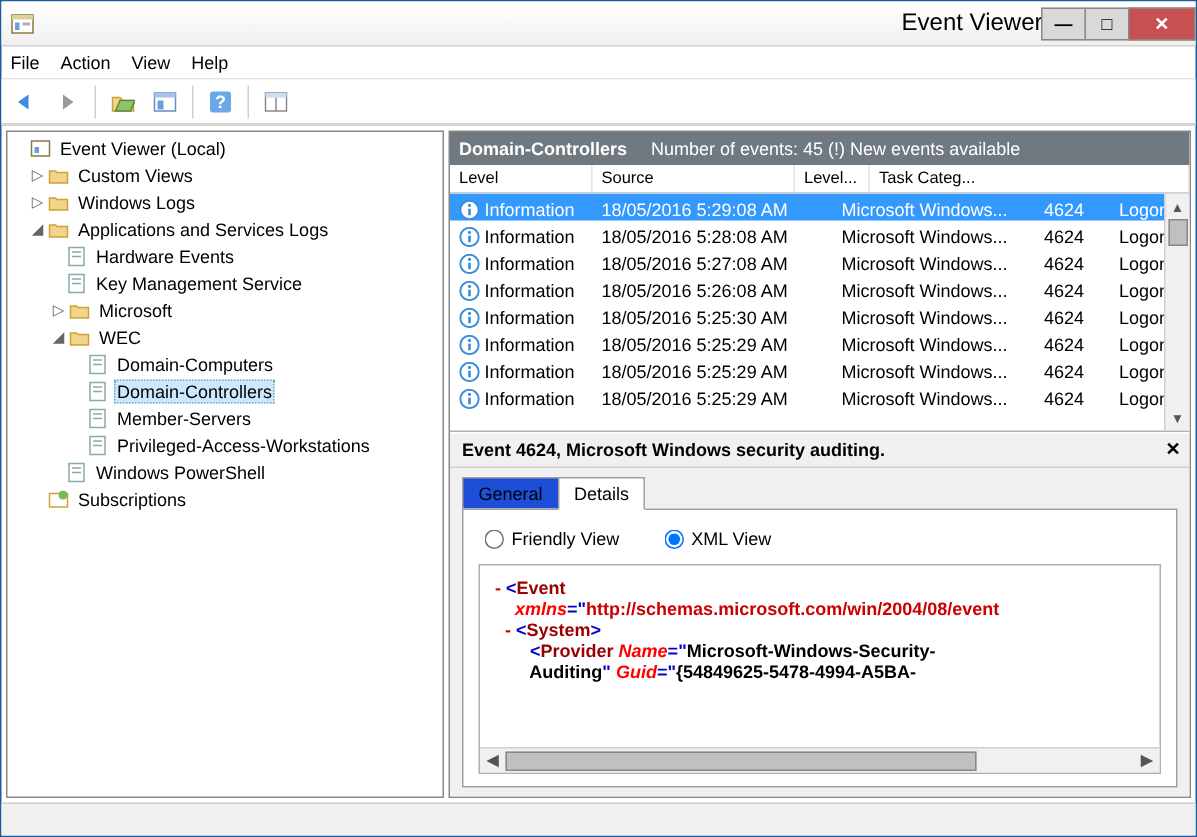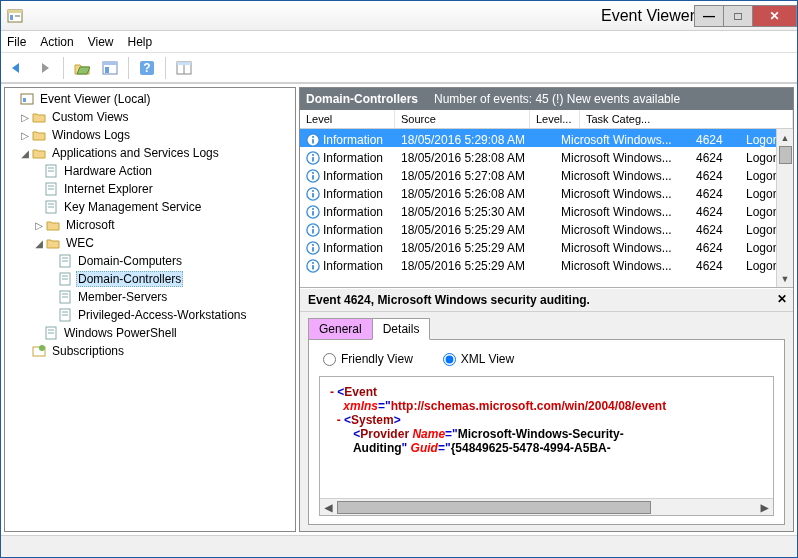--- a/index.html
+++ b/index.html
@@ -33,21 +33,21 @@
 .tr { display:flex; height:18px; align-items:flex-end;}
 .tr.sel { background:#3399ff; color:#fff;}
 .td { padding:0 6px; overflow:hidden; text-overflow:ellipsis; white-space:nowrap; display:flex; align-items:center; gap:3px;}
 .vscroll { position:absolute; right:0; top:0; bottom:0; width:17px; background:#f0f0f0; border-left:1px solid #d0d0d0; display:flex; flex-direction:column; align-items:center;}
 .vscroll .arr{height:17px;width:100%;display:flex;align-items:center;justify-content:center;color:#555;font-size:9px;}
 .vscroll .thumb{flex:0 0 18px;width:13px;background:#c0c0c0;border:1px solid #888;margin-top:0;}
 .detailhdr { height:24px; background:#f0f0f0; border-top:1px solid #fff; border-bottom:1px solid #d0d0d0; display:flex; align-items:center; padding:0 8px; font-weight:bold; position:relative;}
 .detailhdr .xbtn{position:absolute;right:6px;top:3px;font-weight:bold;cursor:default;}
 .detailbody { flex:1; background:#f0f0f0; padding:6px 8px; display:flex; flex-direction:column; overflow:hidden;}
 .tabs { display:flex; margin-bottom:-1px;}
-.tab { padding:3px 10px; border:1px solid #a0a0a0; background:#f0abfc; border-bottom:1px solid #a0a0a0; margin-right:-1px; cursor:default;}
+.tab { padding:3px 10px; border:1px solid #a0a0a0; background:#1d4ed8; border-bottom:1px solid #a0a0a0; margin-right:-1px; cursor:default;}
 .tab.active { background:#fff; border-bottom:1px solid #fff; position:relative; z-index:1;}
 .tabpanel { flex:1; border:1px solid #a0a0a0; background:#fff; padding:8px 10px; display:flex; flex-direction:column; overflow:hidden;}
 .radios { display:flex; gap:30px; margin:4px 4px 10px;align-items:flex-end;}
 .radios label{display:flex;align-items:center;gap:5px;}
 .xml { flex:1; border:1px solid #b0b0b0; background:#fff; padding:8px 10px; overflow:hidden; font-family: Verdana, sans-serif; font-size:12px; font-weight:bold; position:relative;}
 .xml .l { white-space:pre;}
 .minus{color:#c00;}
 .ang{color:#0000cc;}
 .tagn{color:#990000;}
 .attr{color:#ff0000;font-style:italic;}
@@ -171,31 +171,21 @@
           <span class="lbl">Applications and Services Logs</span>
         </div>
       <div class="tree-node" style="padding-left:38px">
           <span class="ticon">
             <svg width="12" height="14">
               <rect x="1" y="1" width="10" height="12" fill="#fff" stroke="#8aa"></rect>
               <line x1="3" y1="4" x2="9" y2="4" stroke="#8aa"></line>
               <line x1="3" y1="7" x2="9" y2="7" stroke="#8aa"></line>
             </svg>
           </span>
-          <span class="lbl">Hardware Action</span>
-        </div>
-      <div class="tree-node" style="padding-left:38px">
-          <span class="ticon">
-            <svg width="12" height="14">
-              <rect x="1" y="1" width="10" height="12" fill="#fff" stroke="#8aa"></rect>
-              <line x1="3" y1="4" x2="9" y2="4" stroke="#8aa"></line>
-              <line x1="3" y1="7" x2="9" y2="7" stroke="#8aa"></line>
-            </svg>
-          </span>
-          <span class="lbl">Internet Explorer</span>
+          <span class="lbl">Hardware Events</span>
         </div>
       <div class="tree-node" style="padding-left:38px">
           <span class="ticon">
             <svg width="12" height="14">
               <rect x="1" y="1" width="10" height="12" fill="#fff" stroke="#8aa"></rect>
               <line x1="3" y1="4" x2="9" y2="4" stroke="#8aa"></line>
               <line x1="3" y1="7" x2="9" y2="7" stroke="#8aa"></line>
             </svg>
           </span>
           <span class="lbl">Key Management Service</span>

